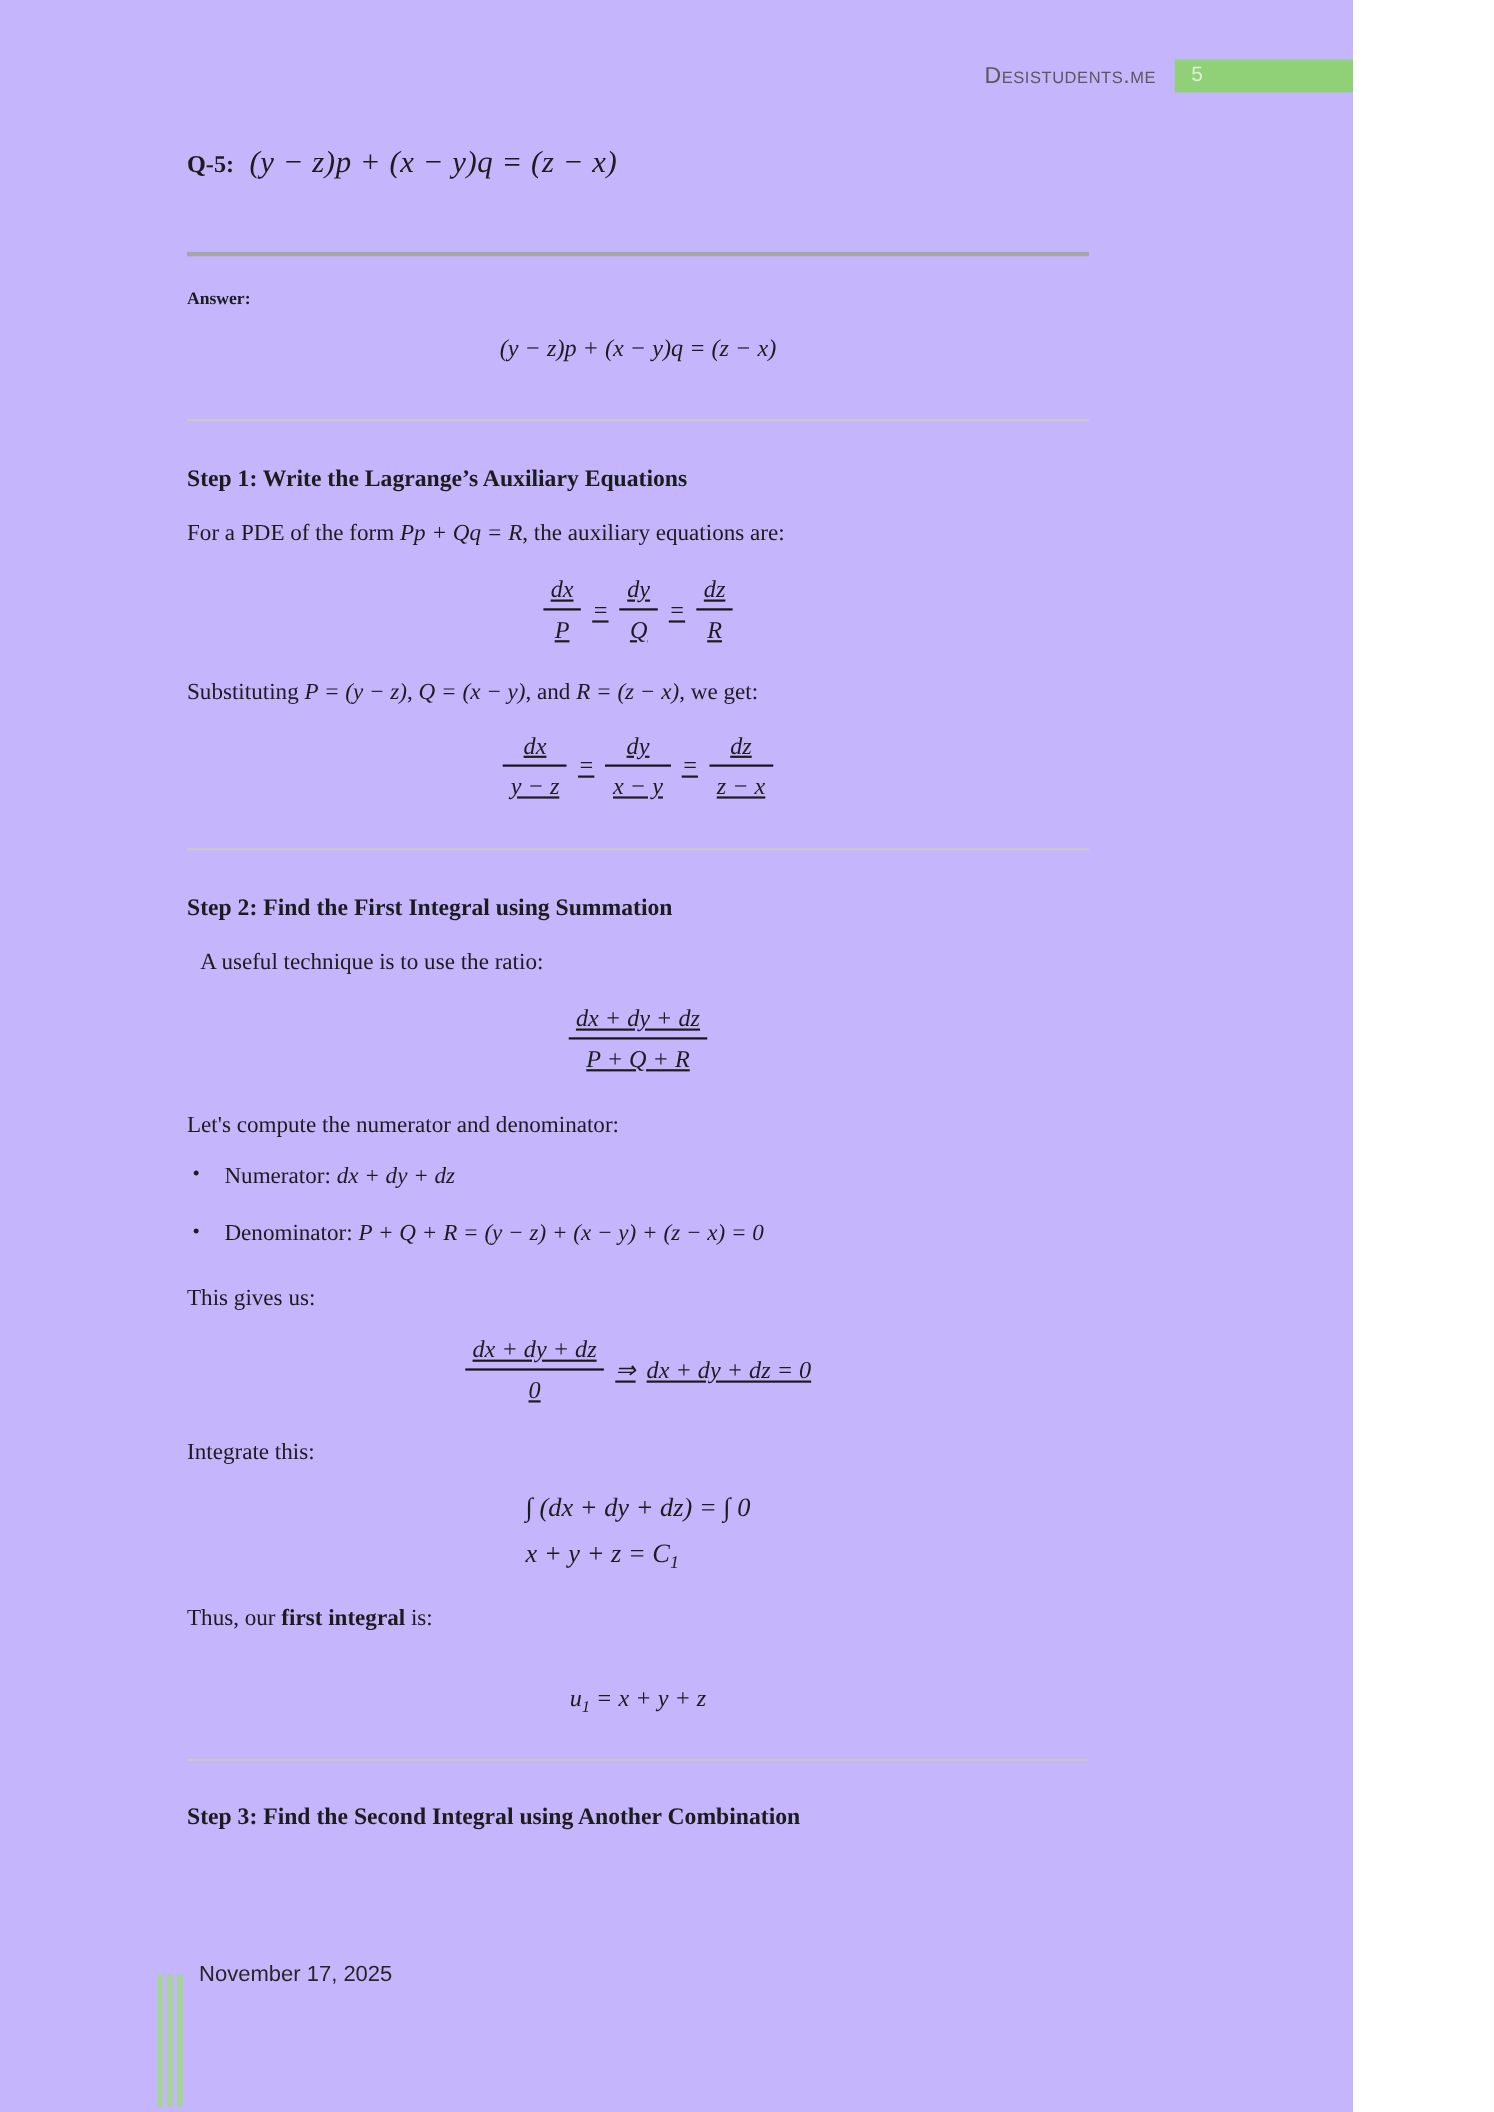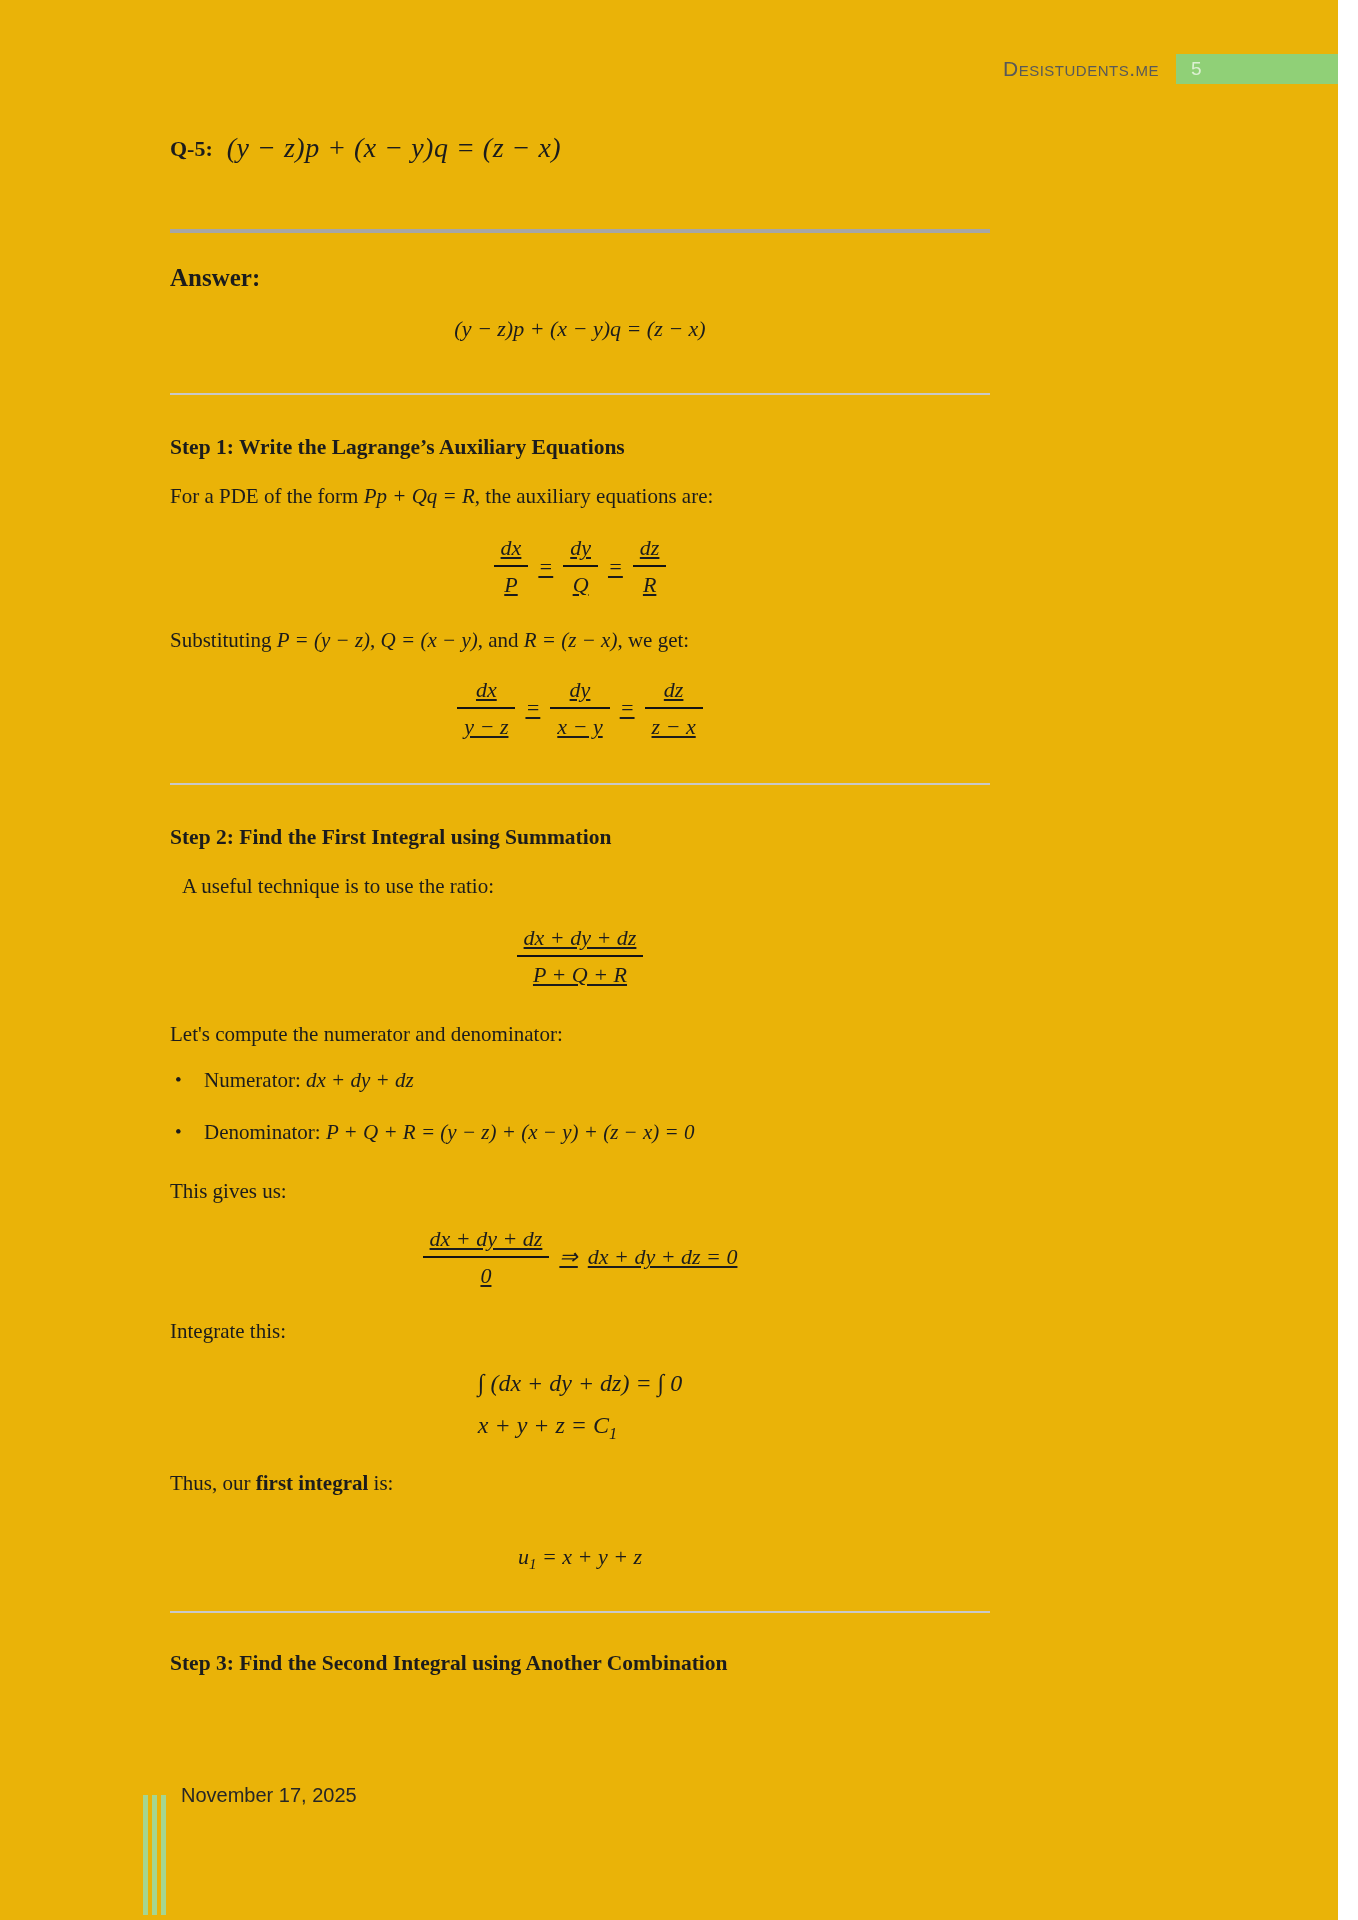--- a/index.html
+++ b/index.html
@@ -1,20 +1,20 @@
 <!DOCTYPE html>
 <html><head>
 <meta charset="utf-8">
 <style>
   * { margin:0; padding:0; box-sizing:border-box; }
   html,body { background:#ffffff; }
   .page {
     position:relative;
-    width:1338px; height:1920px;
-    background:#eab308;
+    width:1230px; height:1920px;
+    background:#c4b5fd;
     font-family:"Liberation Serif", serif;
     color:#1c1c1c;
     overflow:hidden;
   }
   
   .header {
     position:absolute; top:53px; left:0; right:0;
     display:flex; justify-content:flex-end; align-items:center;
     height:32px;
   }
@@ -39,21 +39,21 @@
     width:820px;
     display:flex; flex-direction:column;
     font-size:21px;
     line-height:1.32;
   }
   .qrow { margin-top:130px; display:flex; align-items:center; }
   .qlabel { font-weight:bold; font-size:22px; }
   .qeq { font-style:italic; font-size:28px; margin-left:14px; letter-spacing:0.5px; }
   .rule-thick { margin-top:62px; height:4px; background:#a6a6a6; }
   .rule-thin  { height:2px; background:#c9c9c9; }
-  .answer-h { margin-top:28px; font-weight:bold; font-size:25px; }
+  .answer-h { margin-top:28px; font-weight:bold; font-size:16px; }
   .center-eq { text-align:center; font-style:italic; font-size:22px; }
   .ans-eq { margin-top:20px; }
   .r2 { margin-top:50px; }
   .h { font-weight:bold; font-size:21.5px; }
   .s1h { margin-top:38px; }
   .para { }
   .p-pde { margin-top:22px; }
   .mi { font-style:italic; }
   .b { font-weight:bold; }
   

